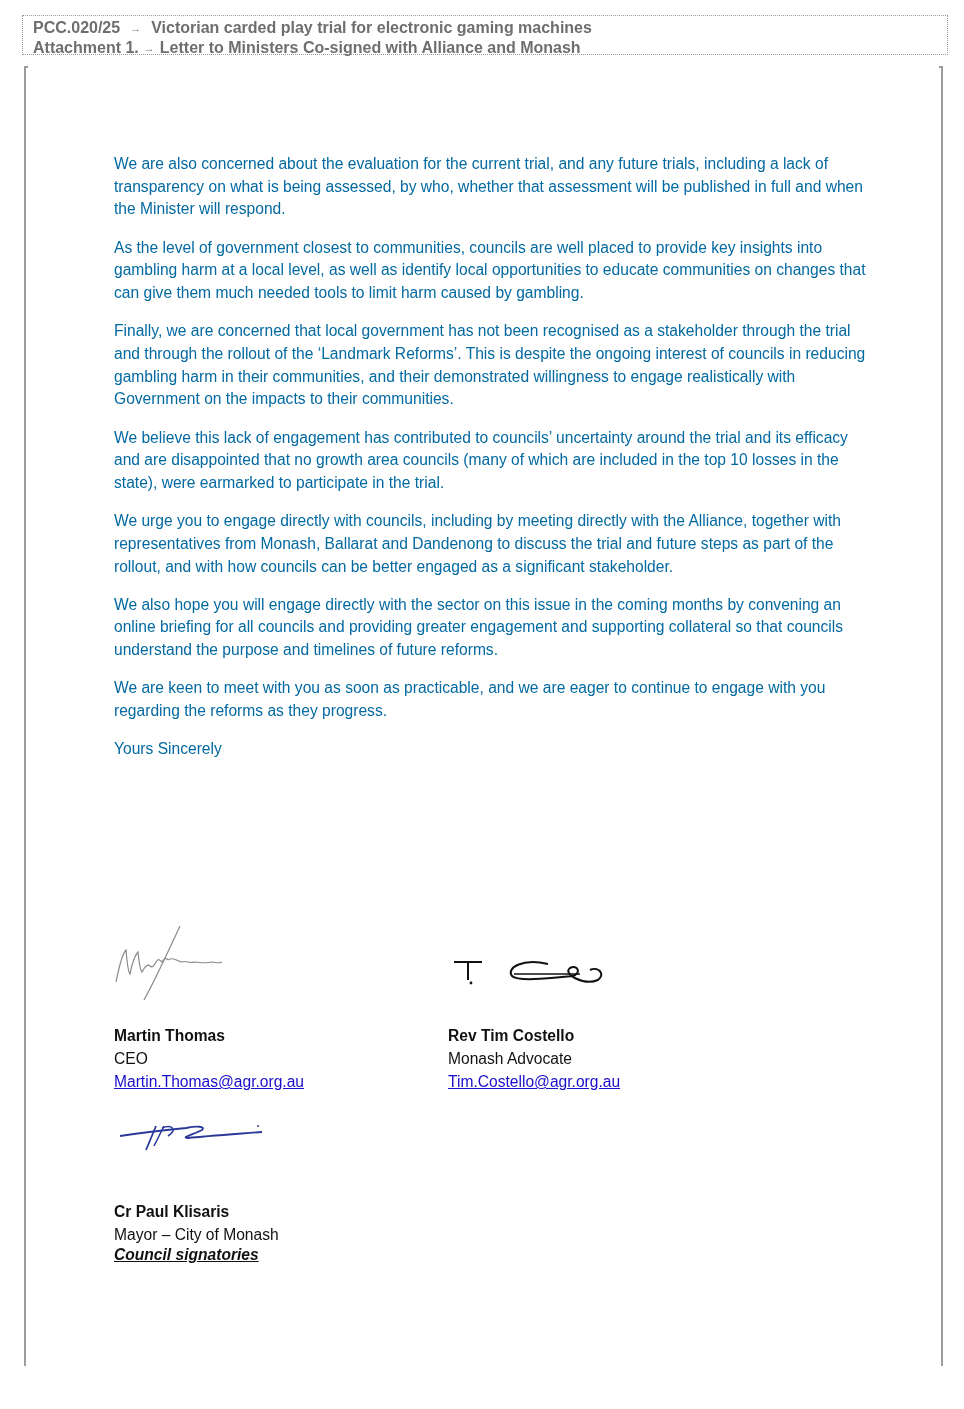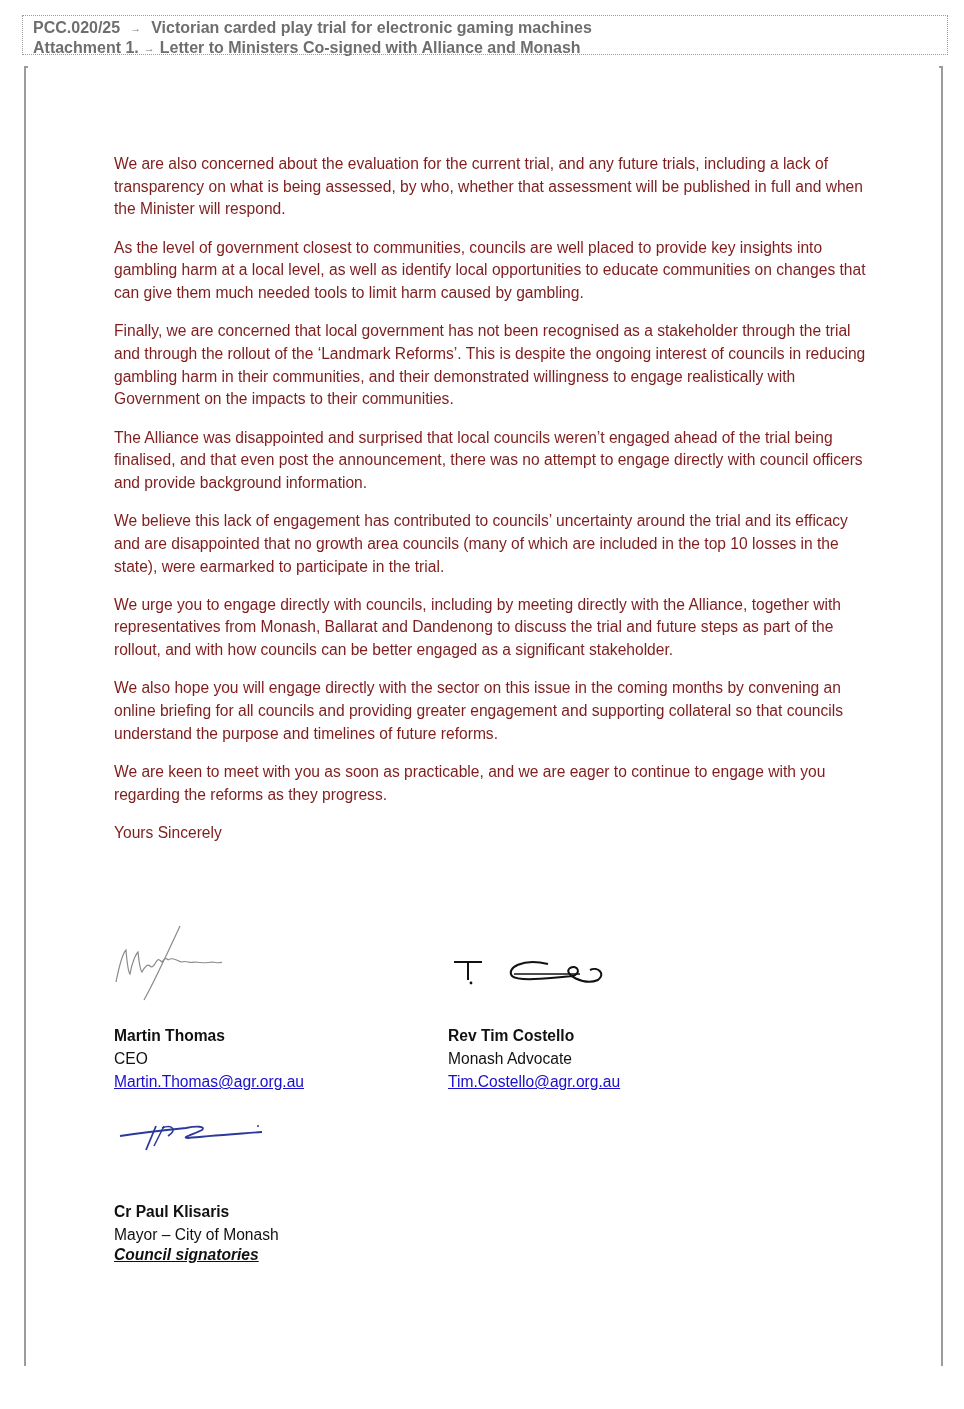--- a/index.html
+++ b/index.html
@@ -13,21 +13,21 @@
     .header-line .code { display: inline-block; }
     .header-line .arrow { display: inline-block; font-size: 11px; margin: 0 10px; color: #7a7a7a; vertical-align: 1px; }
     .frame-left, .frame-right { position: absolute; top: 66px; height: 1300px; width: 3px; border-color: #9c9c9c; border-style: solid; box-sizing: border-box; }
     .frame-left { left: 24px; border-width: 0 0 0 2px; }
     .frame-right { left: 940px; border-width: 0 2px 0 0; }
     .frame-left::before, .frame-right::before { content: ""; position: absolute; top: 0; width: 4px; border-top: 2px solid #9c9c9c; }
     .frame-left::before { left: -2px; }
     .frame-right::before { right: -2px; }
     .content {
       position: absolute; left: 114px; top: 153px; width: 760px;
-      font-family: "Liberation Sans", sans-serif; font-size: 15.6px; line-height: 22.7px; color: #7f1d1d;
+      font-family: "Liberation Sans", sans-serif; font-size: 15.6px; line-height: 22.7px; color: #0369a1;
     }
     .content p { margin: 0 0 15.5px 0; }
     .sig-block { position: absolute; font-size: 15.6px; line-height: 23px; }
     .sig-block .name { font-weight: bold; }
     .sig-block a { color: #1a0dcc; text-decoration: underline; }
     .sig-img { position: absolute; }
     .council { position: absolute; left: 114px; top: 1246px; font-weight: bold; text-decoration: underline; font-size: 15.6px; font-style: italic; }
   </style>
 </head>
 <body>
@@ -41,21 +41,20 @@
   </div>
 </div>
 
 <div class="frame-left"></div>
 <div class="frame-right"></div>
 
 <div class="content">
   <p>We are also concerned about the evaluation for the current trial, and any future trials, including a lack of transparency on what is being assessed, by who, whether that assessment will be published in full and when the Minister will respond.</p>
   <p>As the level of government closest to communities, councils are well placed to provide key insights into gambling harm at a local level, as well as identify local opportunities to educate communities on changes that can give them much needed tools to limit harm caused by gambling.</p>
   <p>Finally, we are concerned that local government has not been recognised as a stakeholder through the trial and through the rollout of the ‘Landmark Reforms’. This is despite the ongoing interest of councils in reducing gambling harm in their communities, and their demonstrated willingness to engage realistically with Government on the impacts to their communities.</p>
-  <p>The Alliance was disappointed and surprised that local councils weren’t engaged ahead of the trial being finalised, and that even post the announcement, there was no attempt to engage directly with council officers and provide background information.</p>
   <p>We believe this lack of engagement has contributed to councils’ uncertainty around the trial and its efficacy and are disappointed that no growth area councils (many of which are included in the top 10 losses in the state), were earmarked to participate in the trial.</p>
   <p>We urge you to engage directly with councils, including by meeting directly with the Alliance, together with representatives from Monash, Ballarat and Dandenong to discuss the trial and future steps as part of the rollout, and with how councils can be better engaged as a significant stakeholder.</p>
   <p>We also hope you will engage directly with the sector on this issue in the coming months by convening an online briefing for all councils and providing greater engagement and supporting collateral so that councils understand the purpose and timelines of future reforms.</p>
   <p>We are keen to meet with you as soon as practicable, and we are eager to continue to engage with you regarding the reforms as they progress.</p>
   <p>Yours Sincerely</p>
 </div>
 
 <svg class="sig-img" style="left:112px;top:922px" width="120" height="82" viewBox="0 0 120 82">
   <path d="M4 60 C8 40 12 30 14 28 C15 40 16 50 18 52 C20 40 24 32 26 30 C27 40 28 48 30 50 C33 44 36 42 38 44 C40 46 42 44 44 40 C46 36 48 38 50 40 C52 36 55 36 56 38" stroke="#8a8a8a" stroke-width="1.2" fill="none"></path>
   <path d="M32 78 C42 60 56 30 68 4" stroke="#8a8a8a" stroke-width="1.2" fill="none"></path>

